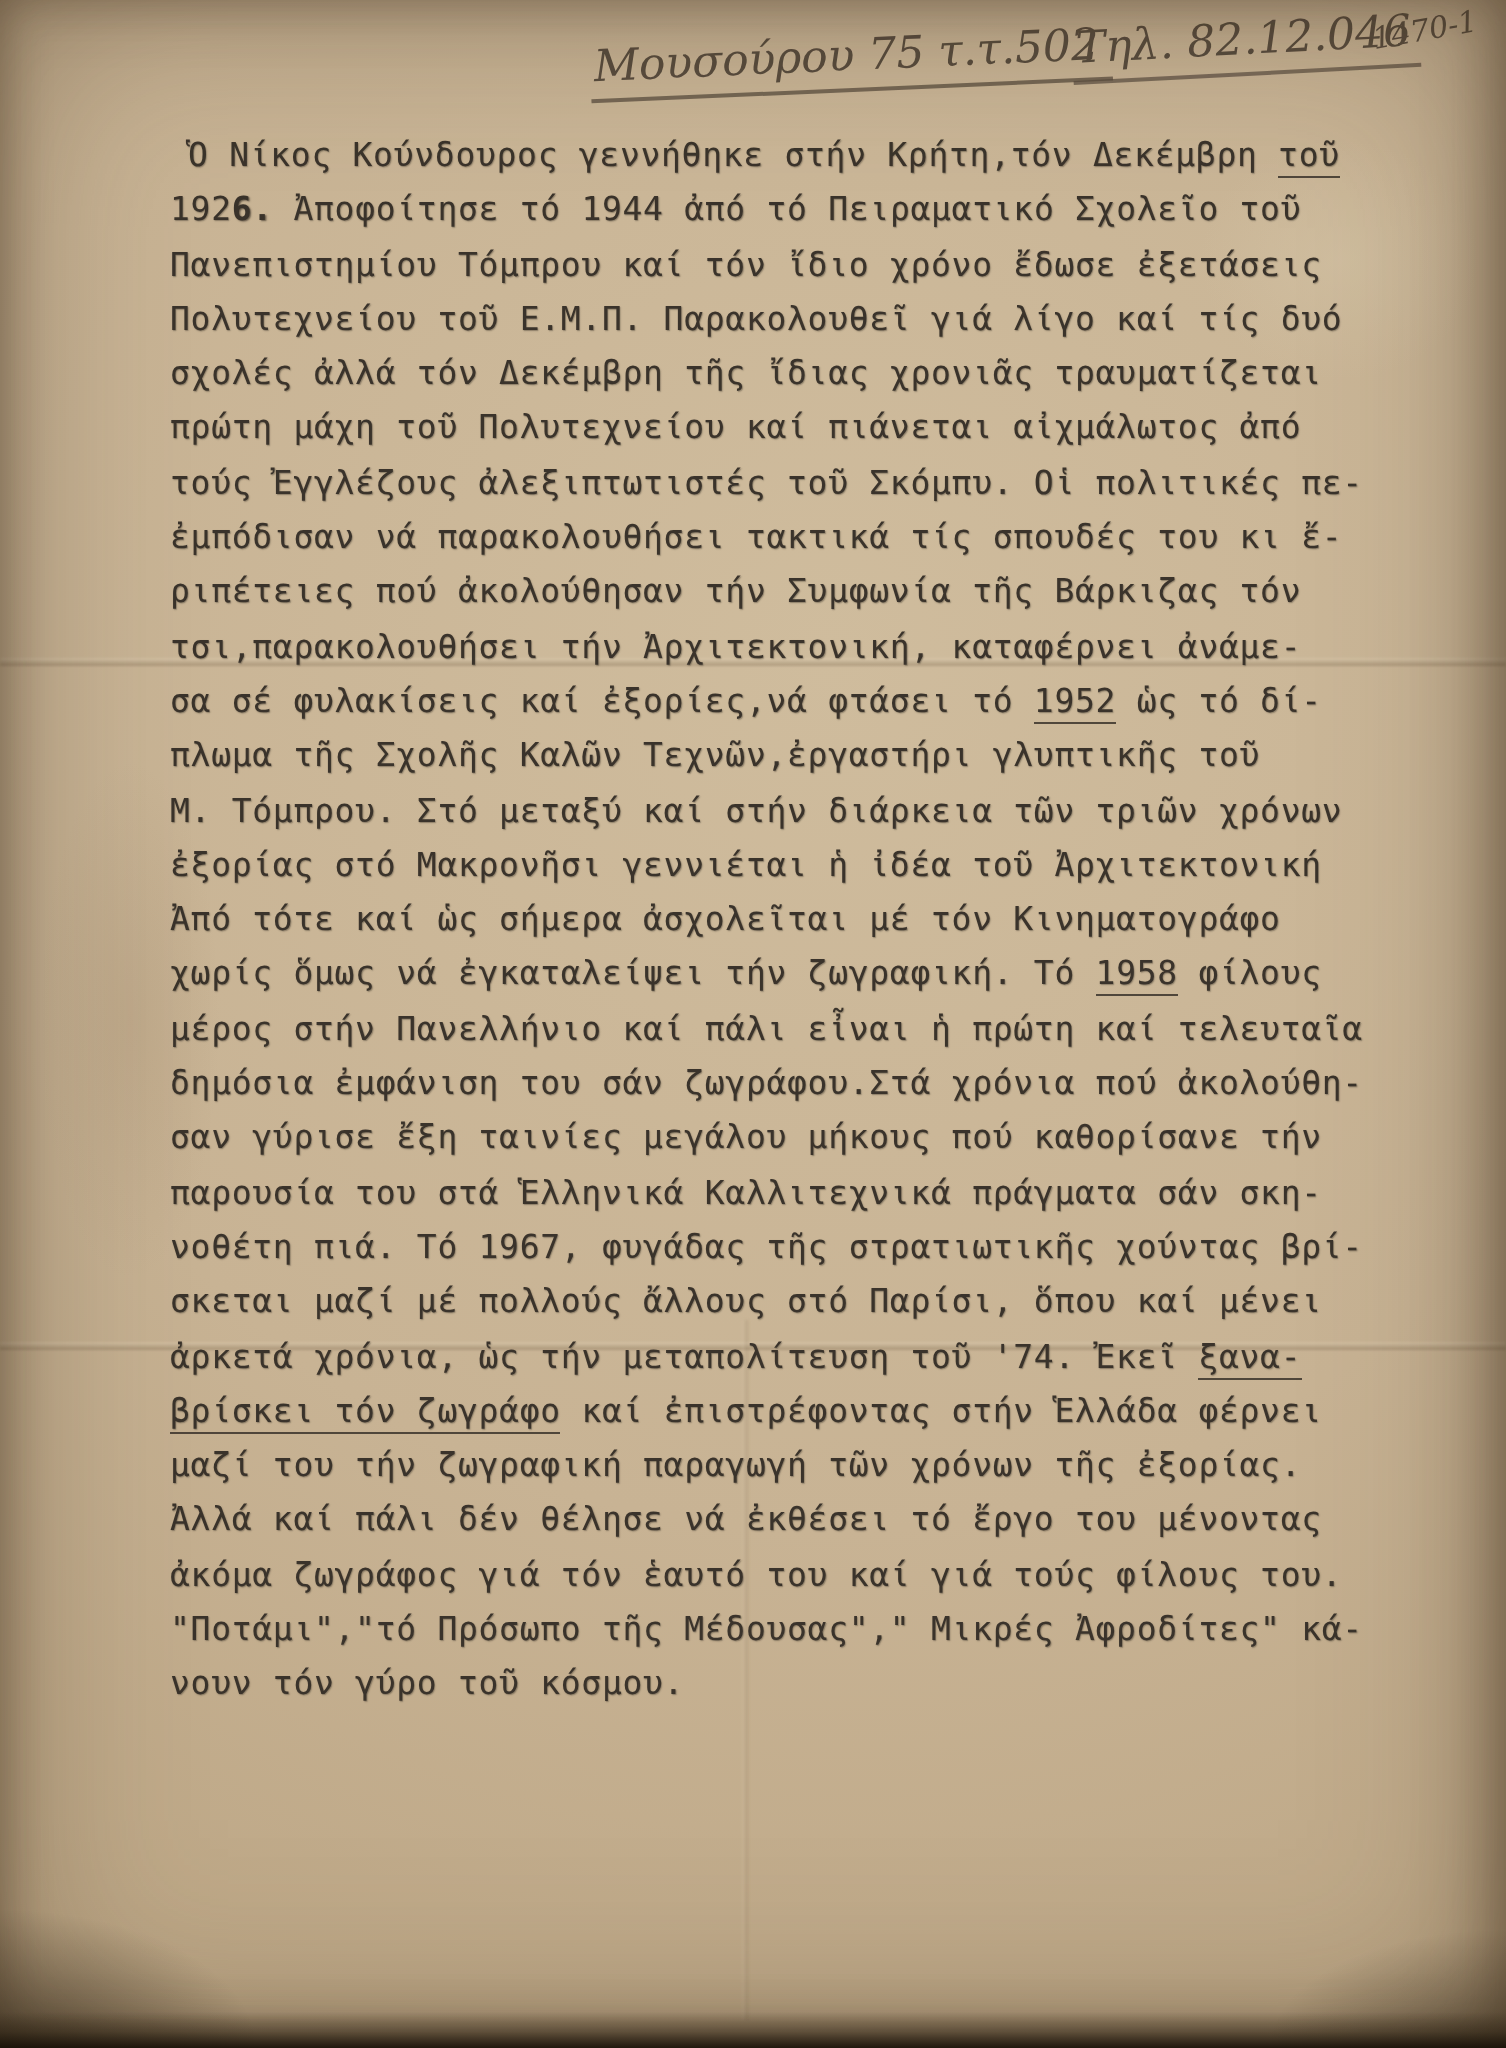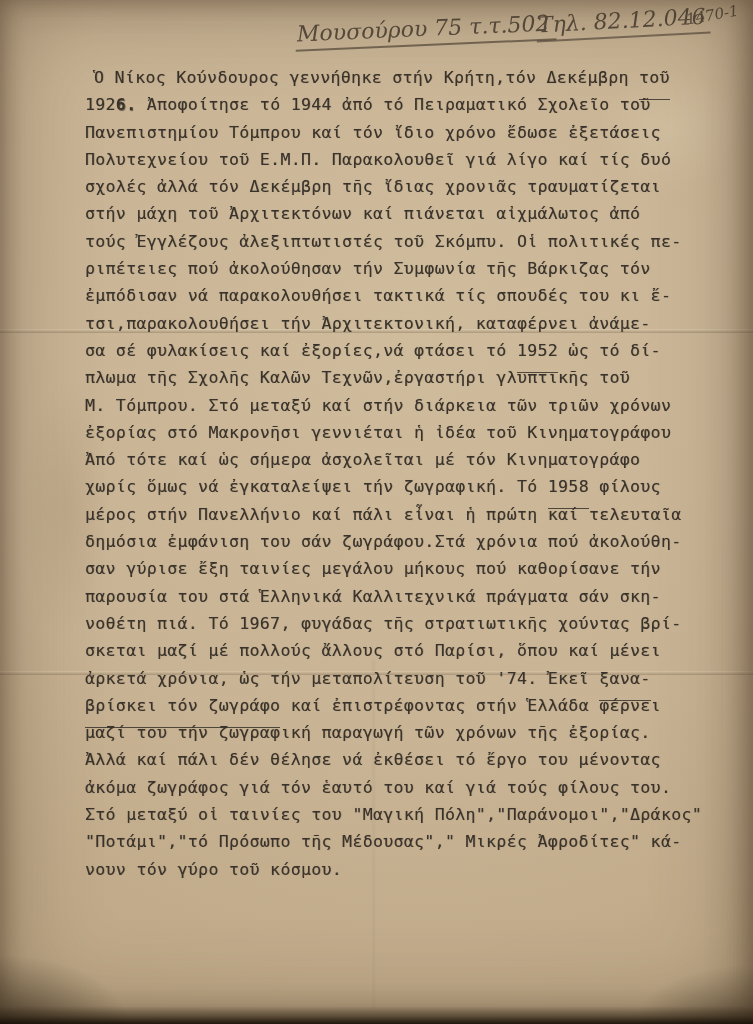--- a/index.html
+++ b/index.html
@@ -56,21 +56,21 @@
     position:absolute;left:85px;top:64px;width:618px;
     font-size:16.5px;line-height:27.3px;letter-spacing:0.35px;
     color:#3a332b;
     text-shadow:0.4px 0.4px 0.7px rgba(58,50,40,0.45);
     white-space:nowrap;
   }
   .tline{height:27.3px;}
   .tline.indent{padding-left:9px;}
   .tline .u{
     border-bottom:1.6px solid rgba(58,50,42,0.85);
-    padding-bottom:12px;
+    padding-bottom:1px;
   }
   .tline .b{
     font-weight:bold;
     text-shadow:0.7px 0.7px 0.9px rgba(58,50,40,0.7);
   }
   .vignette{
     position:absolute;inset:0;pointer-events:none;
     box-shadow:
       inset 0 0 95px rgba(72,55,36,0.42),
       inset 0 0 20px rgba(72,55,36,0.22),
@@ -105,43 +105,42 @@
     <span class="hw hw-phone">Τηλ. 82.12.046</span>
     <span class="hw hw-code">1470-1</span>
   </div>
 
   <div class="typewritten">
       <div class="tline indent"><span>Ὁ Νίκος Κούνδουρος γεννήθηκε στήν Κρήτη,τόν Δεκέμβρη </span><span class="u">τοῦ</span></div>
       <div class="tline"><span>192</span><span class="b">6.</span><span> Ἀποφοίτησε τό 1944 ἀπό τό Πειραματικό Σχολεῖο τοῦ</span></div>
       <div class="tline"><span>Πανεπιστημίου Τόμπρου καί τόν ἴδιο χρόνο ἔδωσε ἐξετάσεις</span></div>
       <div class="tline"><span>Πολυτεχνείου τοῦ Ε.Μ.Π. Παρακολουθεῖ γιά λίγο καί τίς δυό</span></div>
       <div class="tline"><span>σχολές ἀλλά τόν Δεκέμβρη τῆς ἴδιας χρονιᾶς τραυματίζεται</span></div>
-      <div class="tline"><span>στήν μάχη τοῦ Ἀρχιτεκτόνων καί πιάνεται αἰχμάλωτος ἀπό</span></div>
+      <div class="tline"><span>πρώτη μάχη τοῦ Πολυτεχνείου καί πιάνεται αἰχμάλωτος ἀπό</span></div>
       <div class="tline"><span>τούς Ἐγγλέζους ἀλεξιπτωτιστές τοῦ Σκόμπυ. Οἱ πολιτικές πε-</span></div>
+      <div class="tline"><span>ἐμπόδισαν νά παρακολουθήσει τακτικά τίς σπουδές του κι ἔ-</span></div>
       <div class="tline"><span>ριπέτειες πού ἀκολούθησαν τήν Συμφωνία τῆς Βάρκιζας τόν</span></div>
-      <div class="tline"><span>ἐμπόδισαν νά παρακολουθήσει τακτικά τίς σπουδές του κι ἔ-</span></div>
       <div class="tline"><span>τσι,παρακολουθήσει τήν Ἀρχιτεκτονική, καταφέρνει ἀνάμε-</span></div>
       <div class="tline"><span>σα σέ φυλακίσεις καί ἐξορίες,νά φτάσει τό </span><span class="u">1952</span><span> ὡς τό δί-</span></div>
       <div class="tline"><span>πλωμα τῆς Σχολῆς Καλῶν Τεχνῶν,ἐργαστήρι γλυπτικῆς τοῦ</span></div>
       <div class="tline"><span>Μ. Τόμπρου. Στό μεταξύ καί στήν διάρκεια τῶν τριῶν χρόνων</span></div>
-      <div class="tline"><span>ἐξορίας στό Μακρονῆσι γεννιέται ἡ ἰδέα τοῦ Κινηματογράφου</span></div>
+      <div class="tline"><span>ἐξορίας στό Μακρονῆσι γεννιέται ἡ ἰδέα τοῦ Ἀρχιτεκτονική</span></div>
       <div class="tline"><span>Ἀπό τότε καί ὡς σήμερα ἀσχολεῖται μέ τόν Κινηματογράφο</span></div>
       <div class="tline"><span>χωρίς ὅμως νά ἐγκαταλείψει τήν ζωγραφική. Τό </span><span class="u">1958</span><span> φίλους</span></div>
       <div class="tline"><span>μέρος στήν Πανελλήνιο καί πάλι εἶναι ἡ πρώτη καί τελευταῖα</span></div>
       <div class="tline"><span>δημόσια ἐμφάνιση του σάν ζωγράφου.Στά χρόνια πού ἀκολούθη-</span></div>
       <div class="tline"><span>σαν γύρισε ἔξη ταινίες μεγάλου μήκους πού καθορίσανε τήν</span></div>
       <div class="tline"><span>παρουσία του στά Ἑλληνικά Καλλιτεχνικά πράγματα σάν σκη-</span></div>
       <div class="tline"><span>νοθέτη πιά. Τό 1967, φυγάδας τῆς στρατιωτικῆς χούντας βρί-</span></div>
       <div class="tline"><span>σκεται μαζί μέ πολλούς ἄλλους στό Παρίσι, ὅπου καί μένει</span></div>
       <div class="tline"><span>ἀρκετά χρόνια, ὡς τήν μεταπολίτευση τοῦ '74. Ἐκεῖ </span><span class="u">ξανα-</span></div>
       <div class="tline"><span class="u">βρίσκει τόν ζωγράφο</span><span> καί ἐπιστρέφοντας στήν Ἑλλάδα φέρνει</span></div>
       <div class="tline"><span>μαζί του τήν ζωγραφική παραγωγή τῶν χρόνων τῆς ἐξορίας.</span></div>
       <div class="tline"><span>Ἀλλά καί πάλι δέν θέλησε νά ἐκθέσει τό ἔργο του μένοντας</span></div>
       <div class="tline"><span>ἀκόμα ζωγράφος γιά τόν ἑαυτό του καί γιά τούς φίλους του.</span></div>
-      <div class="tline"><span>Στό μεταξύ οἱ ταινίες του "Μαγική Πόλη","Παράνομοι","Δράκος"</span></div>
       <div class="tline"><span>"Ποτάμι","τό Πρόσωπο τῆς Μέδουσας"," Μικρές Ἀφροδίτες" κά-</span></div>
       <div class="tline"><span>νουν τόν γύρο τοῦ κόσμου.</span></div>
     </div>
 
   <div class="vignette"></div>
   <div class="corner-bl"></div>
   <div class="corner-br"></div>
   <div class="scan-edge-bottom"></div>
 </div>
 

